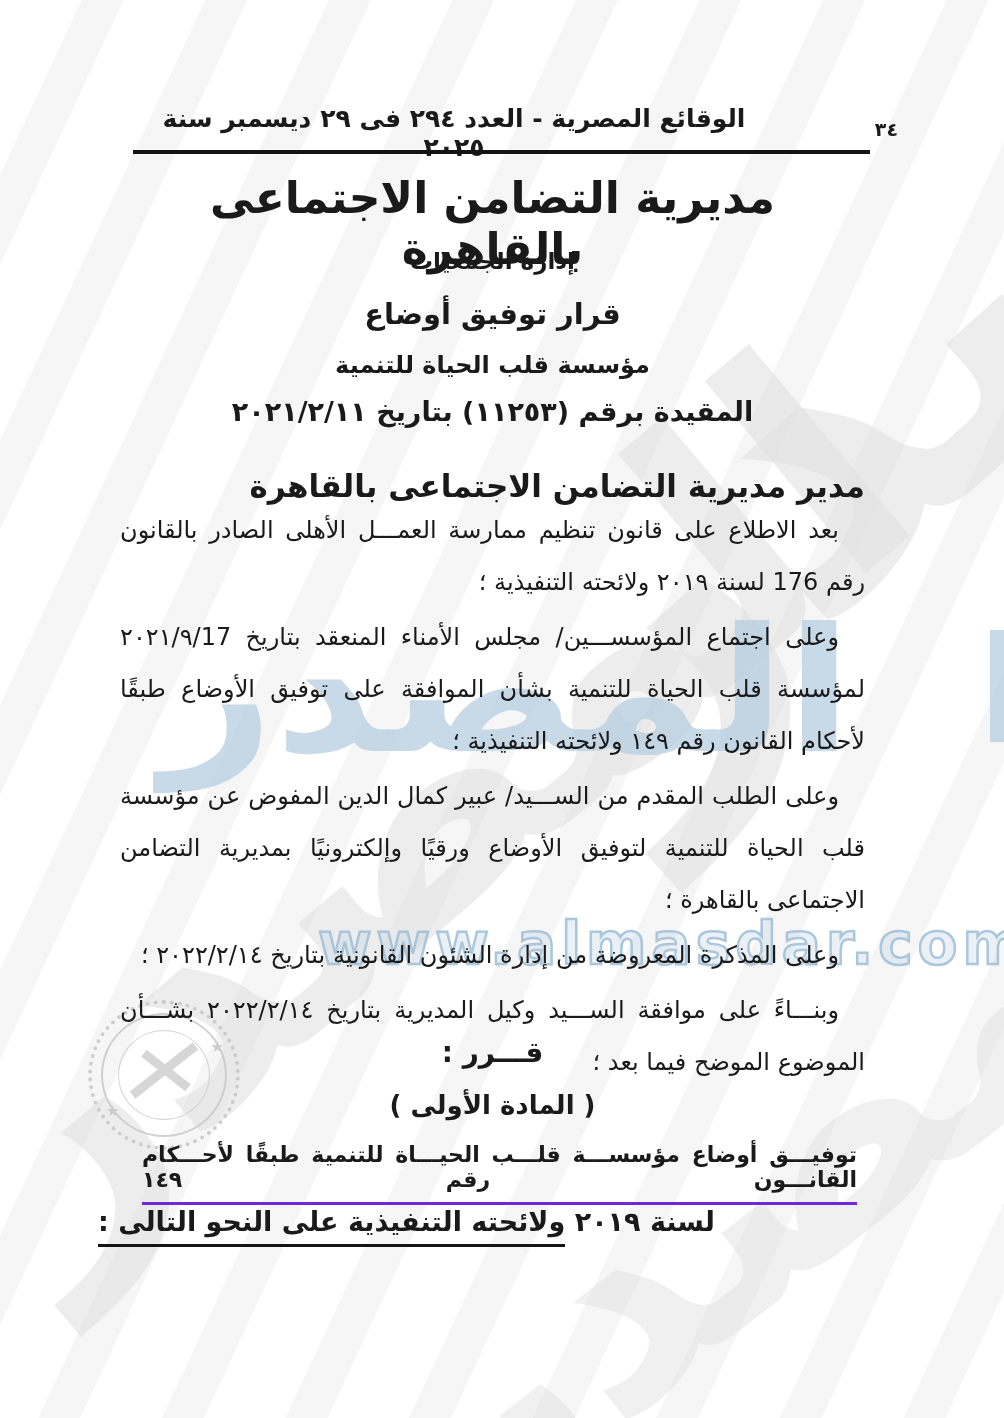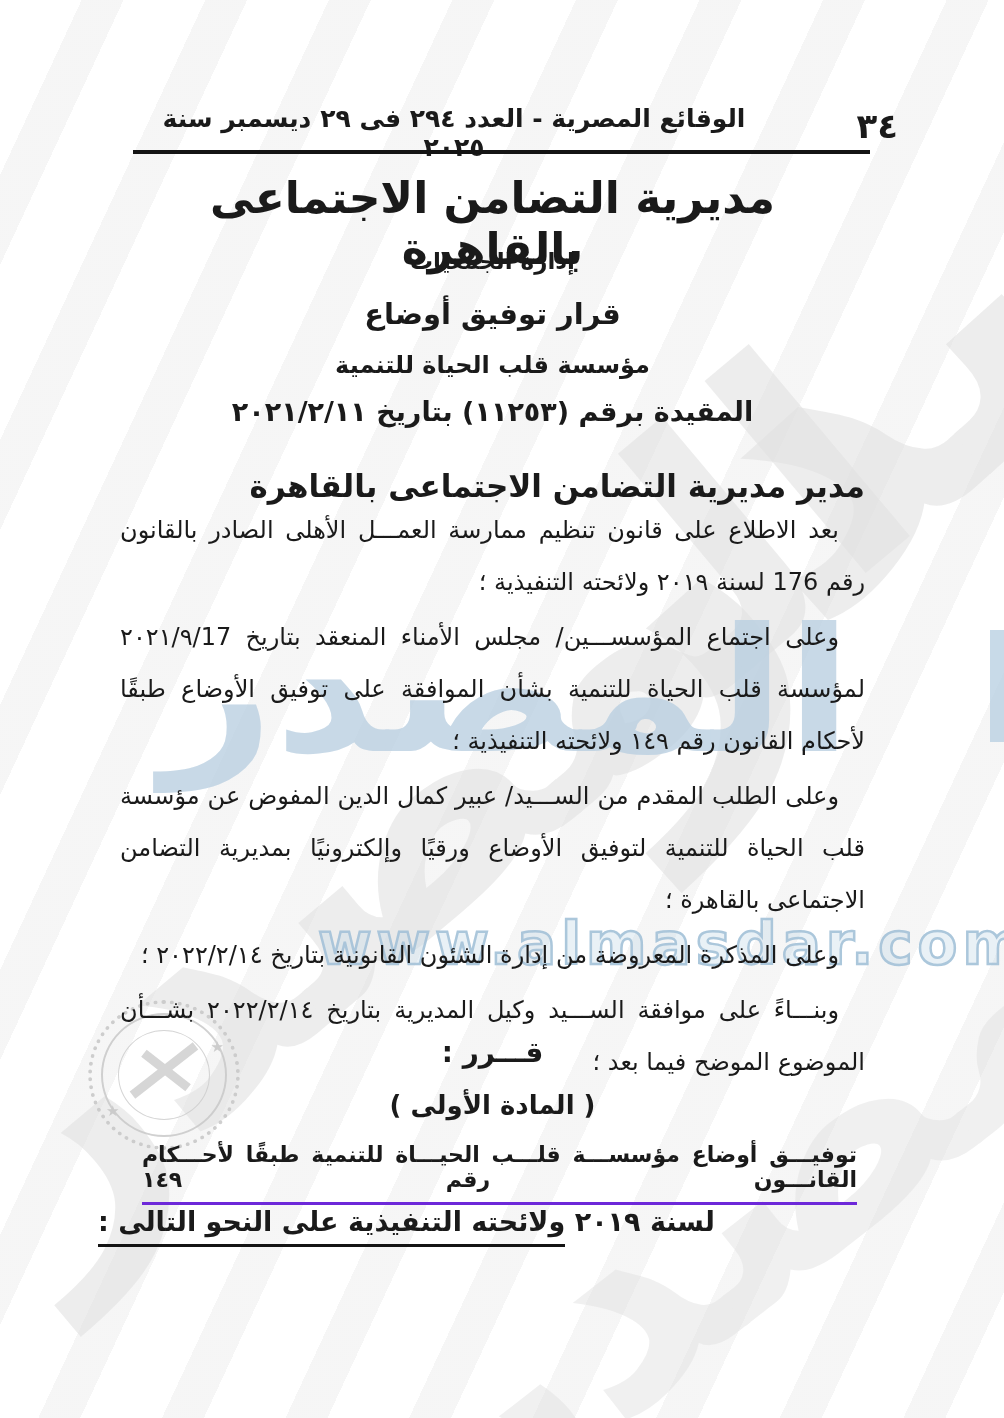--- a/index.html
+++ b/index.html
@@ -53,21 +53,21 @@
   }
   .seal-bar1{transform:rotate(-38deg);}
   .seal-bar2{transform:rotate(38deg); width:56px; left:50px;}
   .seal-star{position:absolute; color:#c6c6c6; font-size:15px;}
   .star-l{left:18px; top:102px;}
   .star-r{right:16px; top:38px;}
   
   .content{position:absolute; inset:0; z-index:1;}
   .hdr{position:absolute; left:133px; top:104px; width:737px; height:52px; font-weight:bold;}
   .hdr-issue{position:absolute; right:95px; left:0; top:0; text-align:center; font-size:25px;}
-  .hdr-page{position:absolute; right:-28px; top:2px; font-size:34px;}
+  .hdr-page{position:absolute; right:-28px; top:14px; font-size:19px;}
   .hdr-rule{position:absolute; left:0; right:0; top:46px; height:4px; background:#141414;}
   .col{position:absolute; left:120px; top:0; width:745px; height:1418px;}
   .c{text-align:center;}
   .h-main {position:absolute; top:172px; left:0; right:0; font-size:44px; font-weight:800; letter-spacing:-1px;}
   .h-dept {position:absolute; top:248px; left:0; right:0; font-size:23px; font-weight:bold;}
   .h-type {position:absolute; top:297px; left:0; right:0; font-size:29px; font-weight:800;}
   .h-found{position:absolute; top:351px; left:0; right:0; font-size:24px; font-weight:bold;}
   .h-reg  {position:absolute; top:396px; left:0; right:0; font-size:27px; font-weight:800;}
   .h-issuer{position:absolute; top:468px; left:0; right:0; font-size:31px; font-weight:800; text-align:right;}
   .preamble{position:absolute; top:504px; left:0; right:0; font-size:24px; line-height:52px;}

